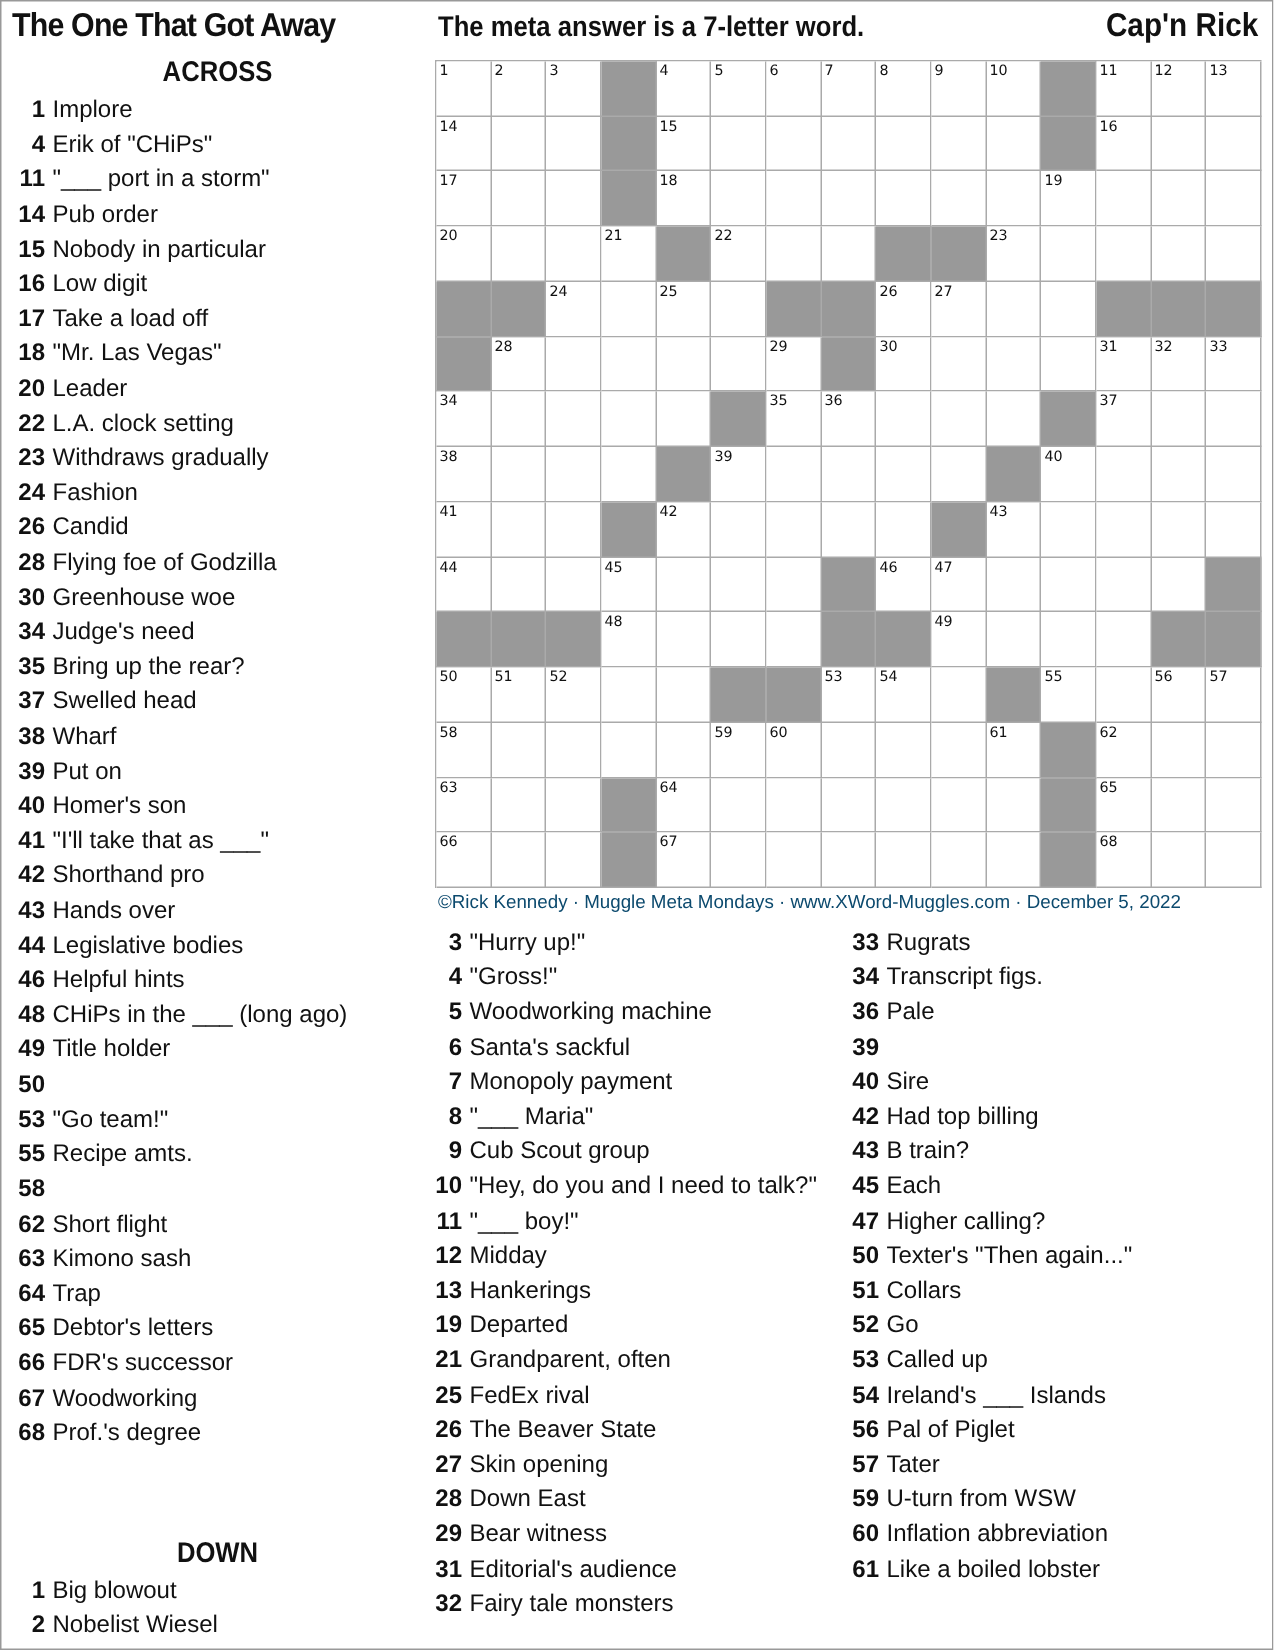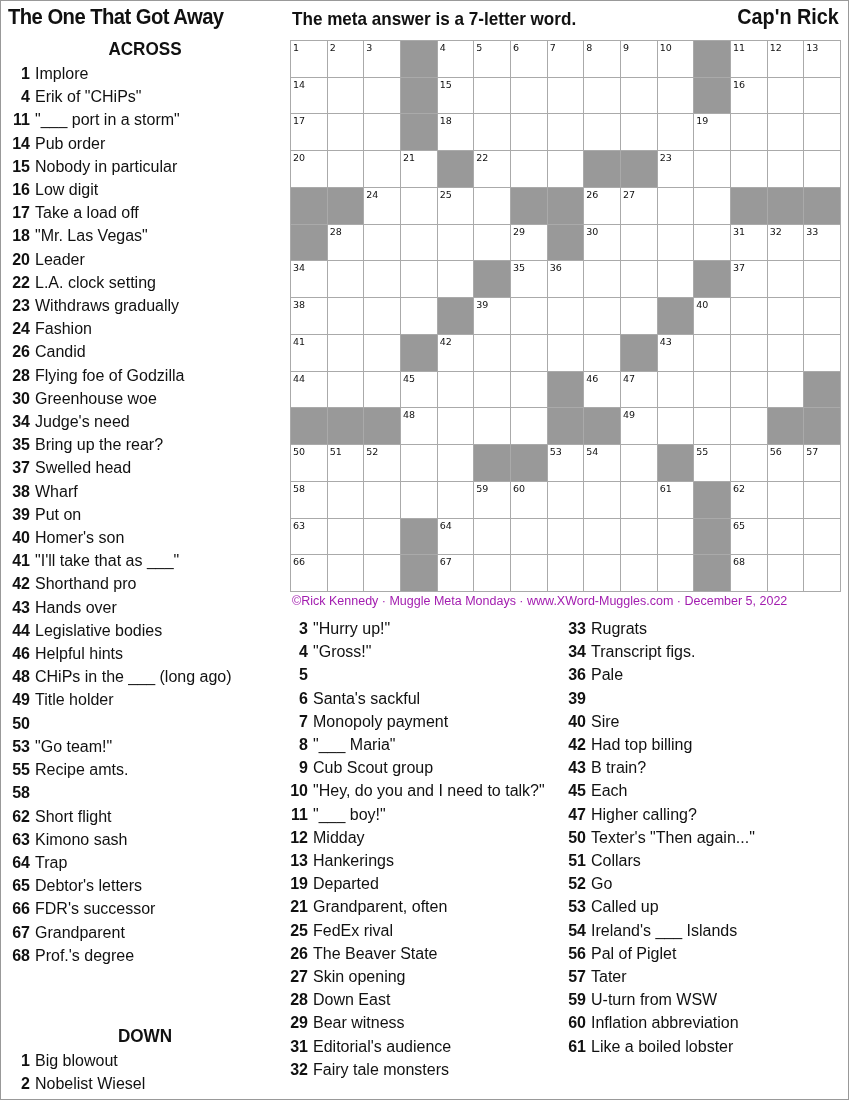--- a/index.html
+++ b/index.html
@@ -18,21 +18,21 @@
   .clue { display: flex; font-size: 16px; line-height: 23.2px; white-space: nowrap; }
   .clue .num { width: 26px; text-align: right; font-weight: bold; margin-right: 5px; flex: none; }
   .clue .txt { white-space: normal; line-height: 17px; padding-top: 3px; padding-bottom: 3px; }
   .clue.single .txt { white-space: nowrap; }
   .grid { position: absolute; left: 290px; top: 40px; width: 551px; height: 552px;
           display: grid; grid-template-columns: repeat(15, 1fr); grid-template-rows: repeat(15, 1fr);
           border-top: 1px solid #aaa; border-left: 1px solid #aaa; box-sizing: border-box; }
   .cell { border-right: 1px solid #aaa; border-bottom: 1px solid #aaa; position: relative; background: #fff; }
   .cell.black { background: #999999; }
   .cell .n { position: absolute; left: 2px; top: 1px; font-family: "DejaVu Sans", sans-serif; font-size: 9.5px; color: #111; }
-  .footer { position: absolute; left: 292px; top: 594px; font-size: 12.5px; color: #a21caf; white-space: nowrap; }
+  .footer { position: absolute; left: 292px; top: 594px; font-size: 12.5px; color: #0c4a6e; white-space: nowrap; }
 </style>
 </head>
 <body>
 
 <div class="frame"></div>
 
 <div class="title">The One That Got Away</div>
 <div class="meta">The meta answer is a 7-letter word.</div>
 <div class="author">Cap'n Rick</div>
 
@@ -179,21 +179,21 @@
     <li class="clue single">
       <span class="num">65</span>
       <span class="txt">Debtor's letters</span>
     </li>
     <li class="clue single">
       <span class="num">66</span>
       <span class="txt">FDR's successor</span>
     </li>
     <li class="clue single">
       <span class="num">67</span>
-      <span class="txt">Grandparent</span>
+      <span class="txt">Woodworking</span>
     </li>
     <li class="clue single">
       <span class="num">68</span>
       <span class="txt">Prof.'s degree</span>
     </li>
   </ul>
 
 <div class="sec-head" style="left:10px; top:1025px; width:270px;">DOWN</div>
 <ul class="clues" id="down-list-1" style="left:4px; top:1049px; width:280px;">
     <li class="clue single">
@@ -209,20 +209,21 @@
     <li class="clue single">
       <span class="num">3</span>
       <span class="txt">"Hurry up!"</span>
     </li>
     <li class="clue single">
       <span class="num">4</span>
       <span class="txt">"Gross!"</span>
     </li>
     <li class="clue single">
       <span class="num">5</span>
+      <span class="txt">Woodworking machine</span>
     </li>
     <li class="clue single">
       <span class="num">6</span>
       <span class="txt">Santa's sackful</span>
     </li>
     <li class="clue single">
       <span class="num">7</span>
       <span class="txt">Monopoly payment</span>
     </li>
     <li class="clue single">

